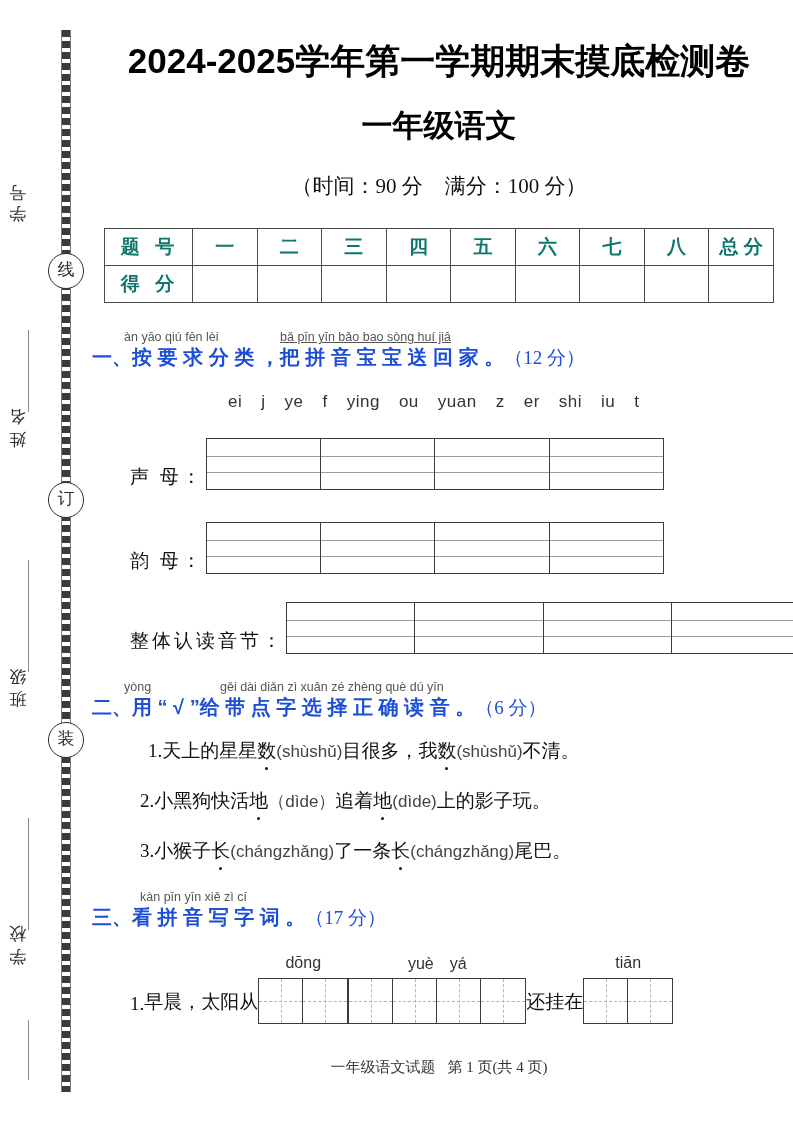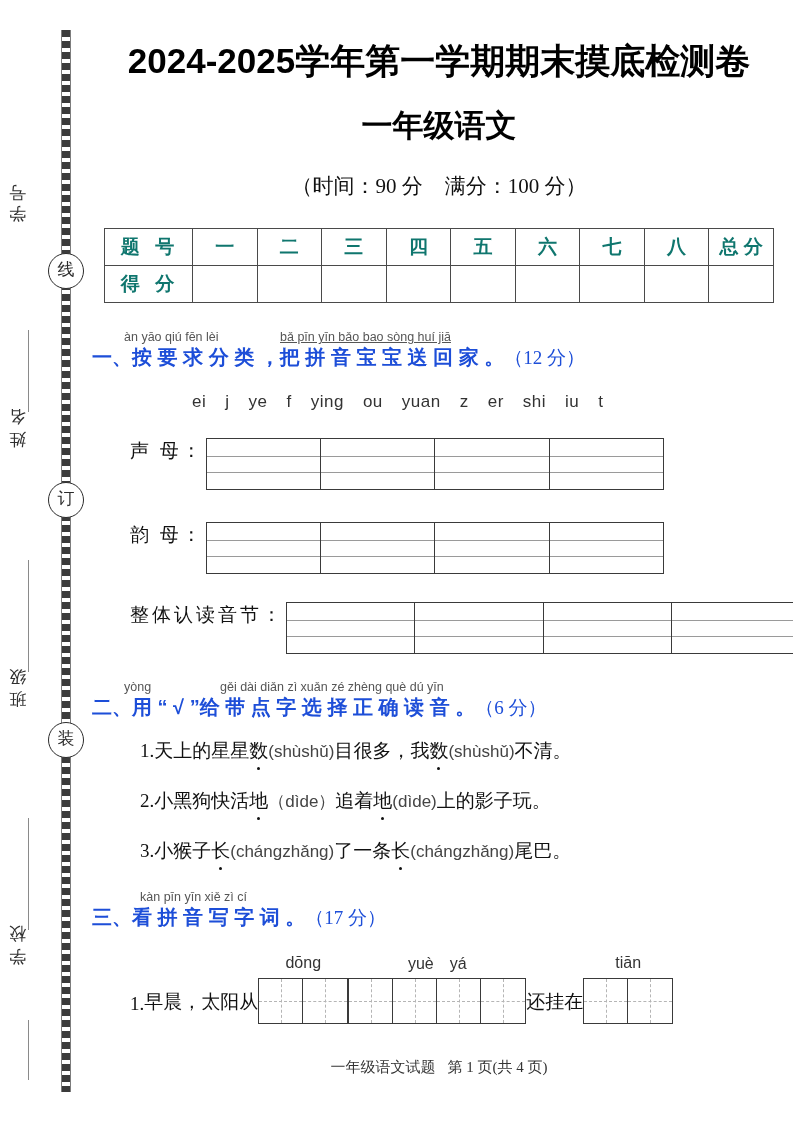--- a/index.html
+++ b/index.html
@@ -157,21 +157,21 @@
     position: absolute;
     left: 100px; top: 0;
     font-family: "Liberation Sans", sans-serif;
     font-size: 17px;
     color: #333;
     letter-spacing: 0.5px;
   }
   #pinyin-bank span { display: inline-block; margin-right: 19px; }
 
   
-  .grid-row { position: absolute; display: flex; align-items: flex-start; }
+  .grid-row { position: absolute; display: flex; align-items: flex-end; }
   .grid-label {
     font-family: "Liberation Serif", serif;
     font-size: 19px;
     color: #111;
     white-space: nowrap;
     letter-spacing: 3px;
     margin-right: 2px;
   }
   .fourline {
     display: flex;
@@ -340,21 +340,21 @@
 
   <div class="q-block" style="top:330px;">
     <div class="q-head">
       <div class="q-pinyin" style="left:32px;">àn yāo qiú fēn lèi</div>
       <div class="q-pinyin" style="left:188px;text-decoration:underline;">bǎ pīn yīn bǎo bao sòng huí jiā</div>
       <div class="q-text">
         <span>一、</span><span>按 要 求 分 类 ，把 拼 音 宝 宝 送 回 家 。</span><span class="score">（12 分）</span>
       </div>
     </div>
 
-    <div id="pinyin-bank" style="top:62px;">
+    <div id="pinyin-bank" style="top:62px;margin-left:36px;">
       <span>ei</span><span>j</span><span>ye</span><span>f</span><span>ying</span><span>ou</span><span>yuan</span><span>z</span><span>er</span><span>shi</span><span>iu</span><span>t</span>
     </div>
 
     <div class="grid-row" style="left:38px; top:108px;">
       <div class="grid-label">声 母：</div>
       <div class="fourline" style="width:456px; height:50px;">
         <div class="cell" style="width:114px;"></div>
         <div class="cell" style="width:114px;"></div>
         <div class="cell" style="width:114px;"></div>
         <div class="cell" style="width:114px;"></div>
@@ -384,21 +384,21 @@
 
   <div class="q-block" style="top:680px;">
     <div class="q-head">
       <div class="q-pinyin" style="left:32px;">yòng</div>
       <div class="q-pinyin" style="left:128px;">gěi dài diǎn zì xuǎn zé zhèng què dú yīn</div>
       <div class="q-text">
         <span>二、</span><span>用 “ √ ”给 带 点 字 选 择 正 确 读 音 。</span><span class="score">（6 分）</span>
       </div>
     </div>
 
-    <div class="sentence" style="top:58px;">
+    <div class="sentence" style="top:58px;margin-left:8px;">
       <span>1.</span><span>天上的星星</span><span class="dotted">数</span><span class="py">(shù</span><span class="py sp2"></span><span class="py">shǔ)</span><span>目很多，我</span><span class="dotted">数</span><span class="py">(shù</span><span class="py sp2"></span><span class="py">shǔ)</span><span>不清。</span>
     </div>
 
     <div class="sentence" style="top:108px;">
       <span>2.</span><span>小黑狗快活</span><span class="dotted">地</span><span class="py">（dì</span><span class="py sp2"></span><span class="py">de）</span><span>追着</span><span class="dotted">地</span><span class="py">(dì</span><span class="py sp2"></span><span class="py">de)</span><span>上的影子玩。</span>
     </div>
 
     <div class="sentence" style="top:158px;">
       <span>3.</span><span>小猴子</span><span class="dotted">长</span><span class="py">(cháng</span><span class="py sp2"></span><span class="py">zhǎng)</span><span>了一条</span><span class="dotted">长</span><span class="py">(cháng</span><span class="py sp2"></span><span class="py">zhǎng)</span><span>尾巴。</span>
     </div>

